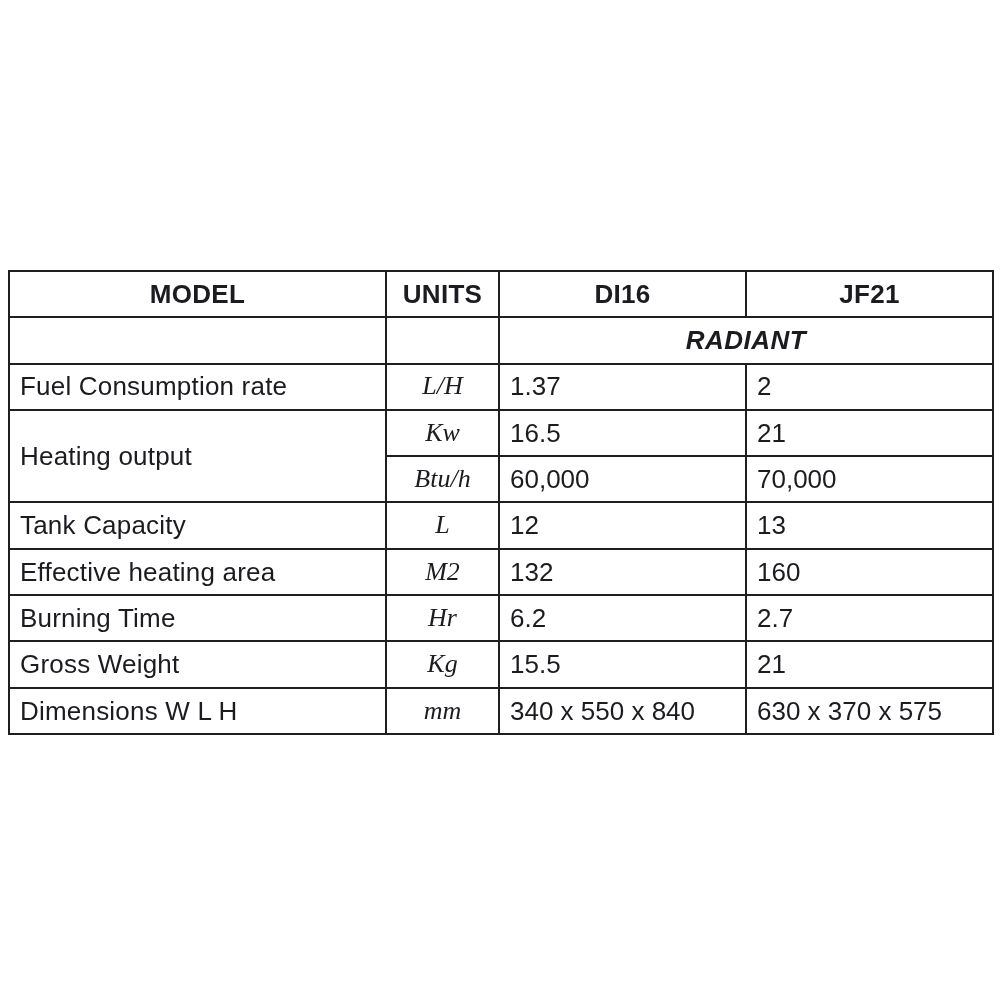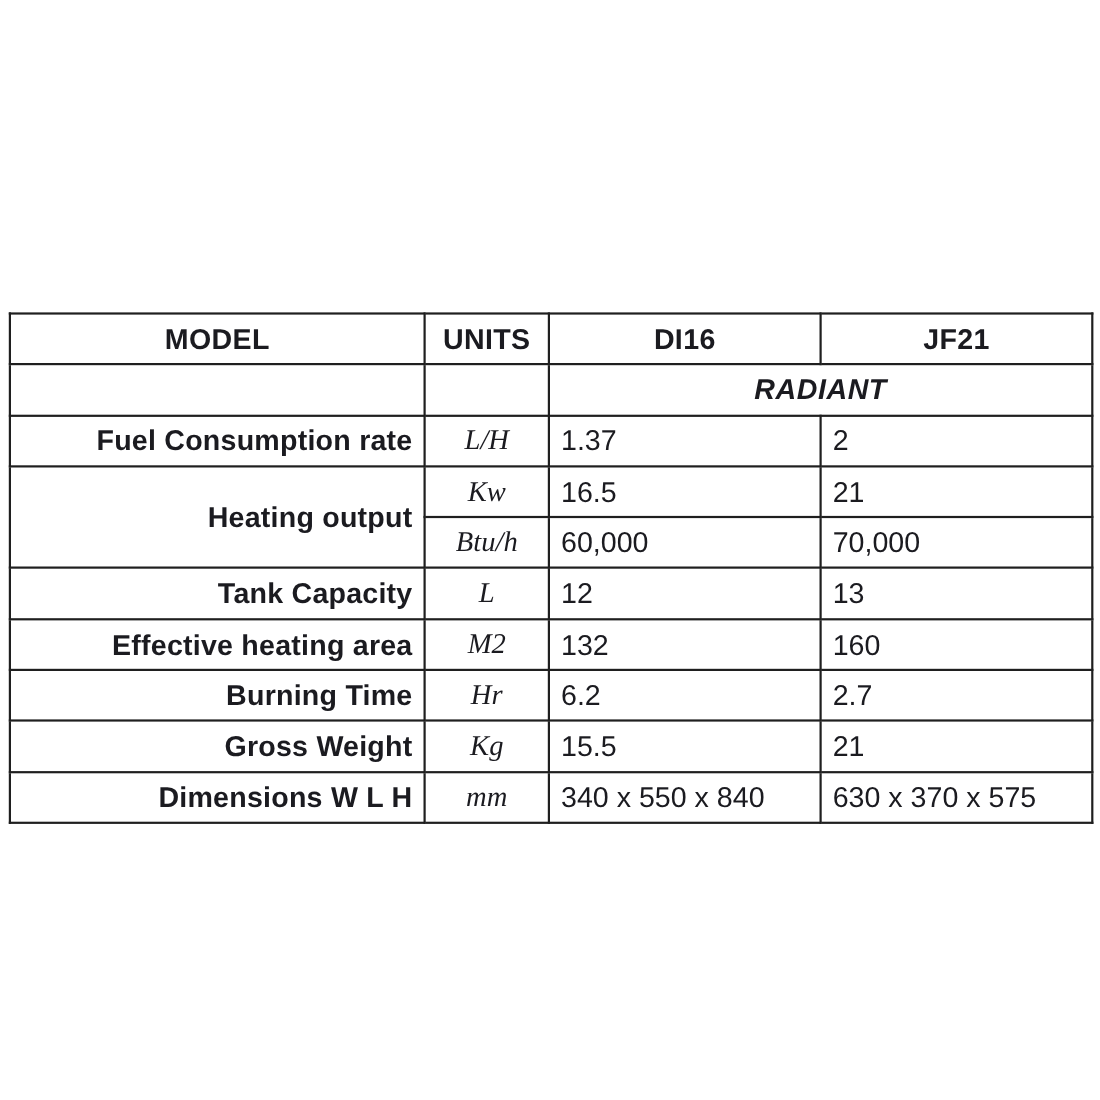--- a/index.html
+++ b/index.html
@@ -11,21 +11,21 @@
     position: relative;
     width: 1000px;
     height: 1000px;
     background: #ffffff;
     font-family: "Liberation Sans", sans-serif;
     color: #1b1b20;
   }
   table.spec {
     position: absolute;
     left: 8px;
-    top: 284px;
+    top: 270px;
     width: 984px;
     height: 465px;
     border-collapse: collapse;
     table-layout: fixed;
   }
   table.spec td, table.spec th {
     border: 2.5px solid #1f1f1f;
     font-size: 26px;
     line-height: 1.1;
     padding: 0 10px;
@@ -33,22 +33,22 @@
     overflow: hidden;
     white-space: nowrap;
   }
   table.spec tr { height: 45px; }
   th.colhead {
     font-weight: bold;
     text-align: center;
     letter-spacing: 0.3px;
   }
   td.rowlabel {
-    font-weight: bold;
-    text-align: right;
+    font-weight: normal;
+    text-align: left;
     letter-spacing: 0.2px;
   }
   td.unit {
     font-style: italic;
     text-align: center;
     font-family: Liberation Serif, serif;
   }
   td.val {
     text-align: left;
     font-weight: normal;

